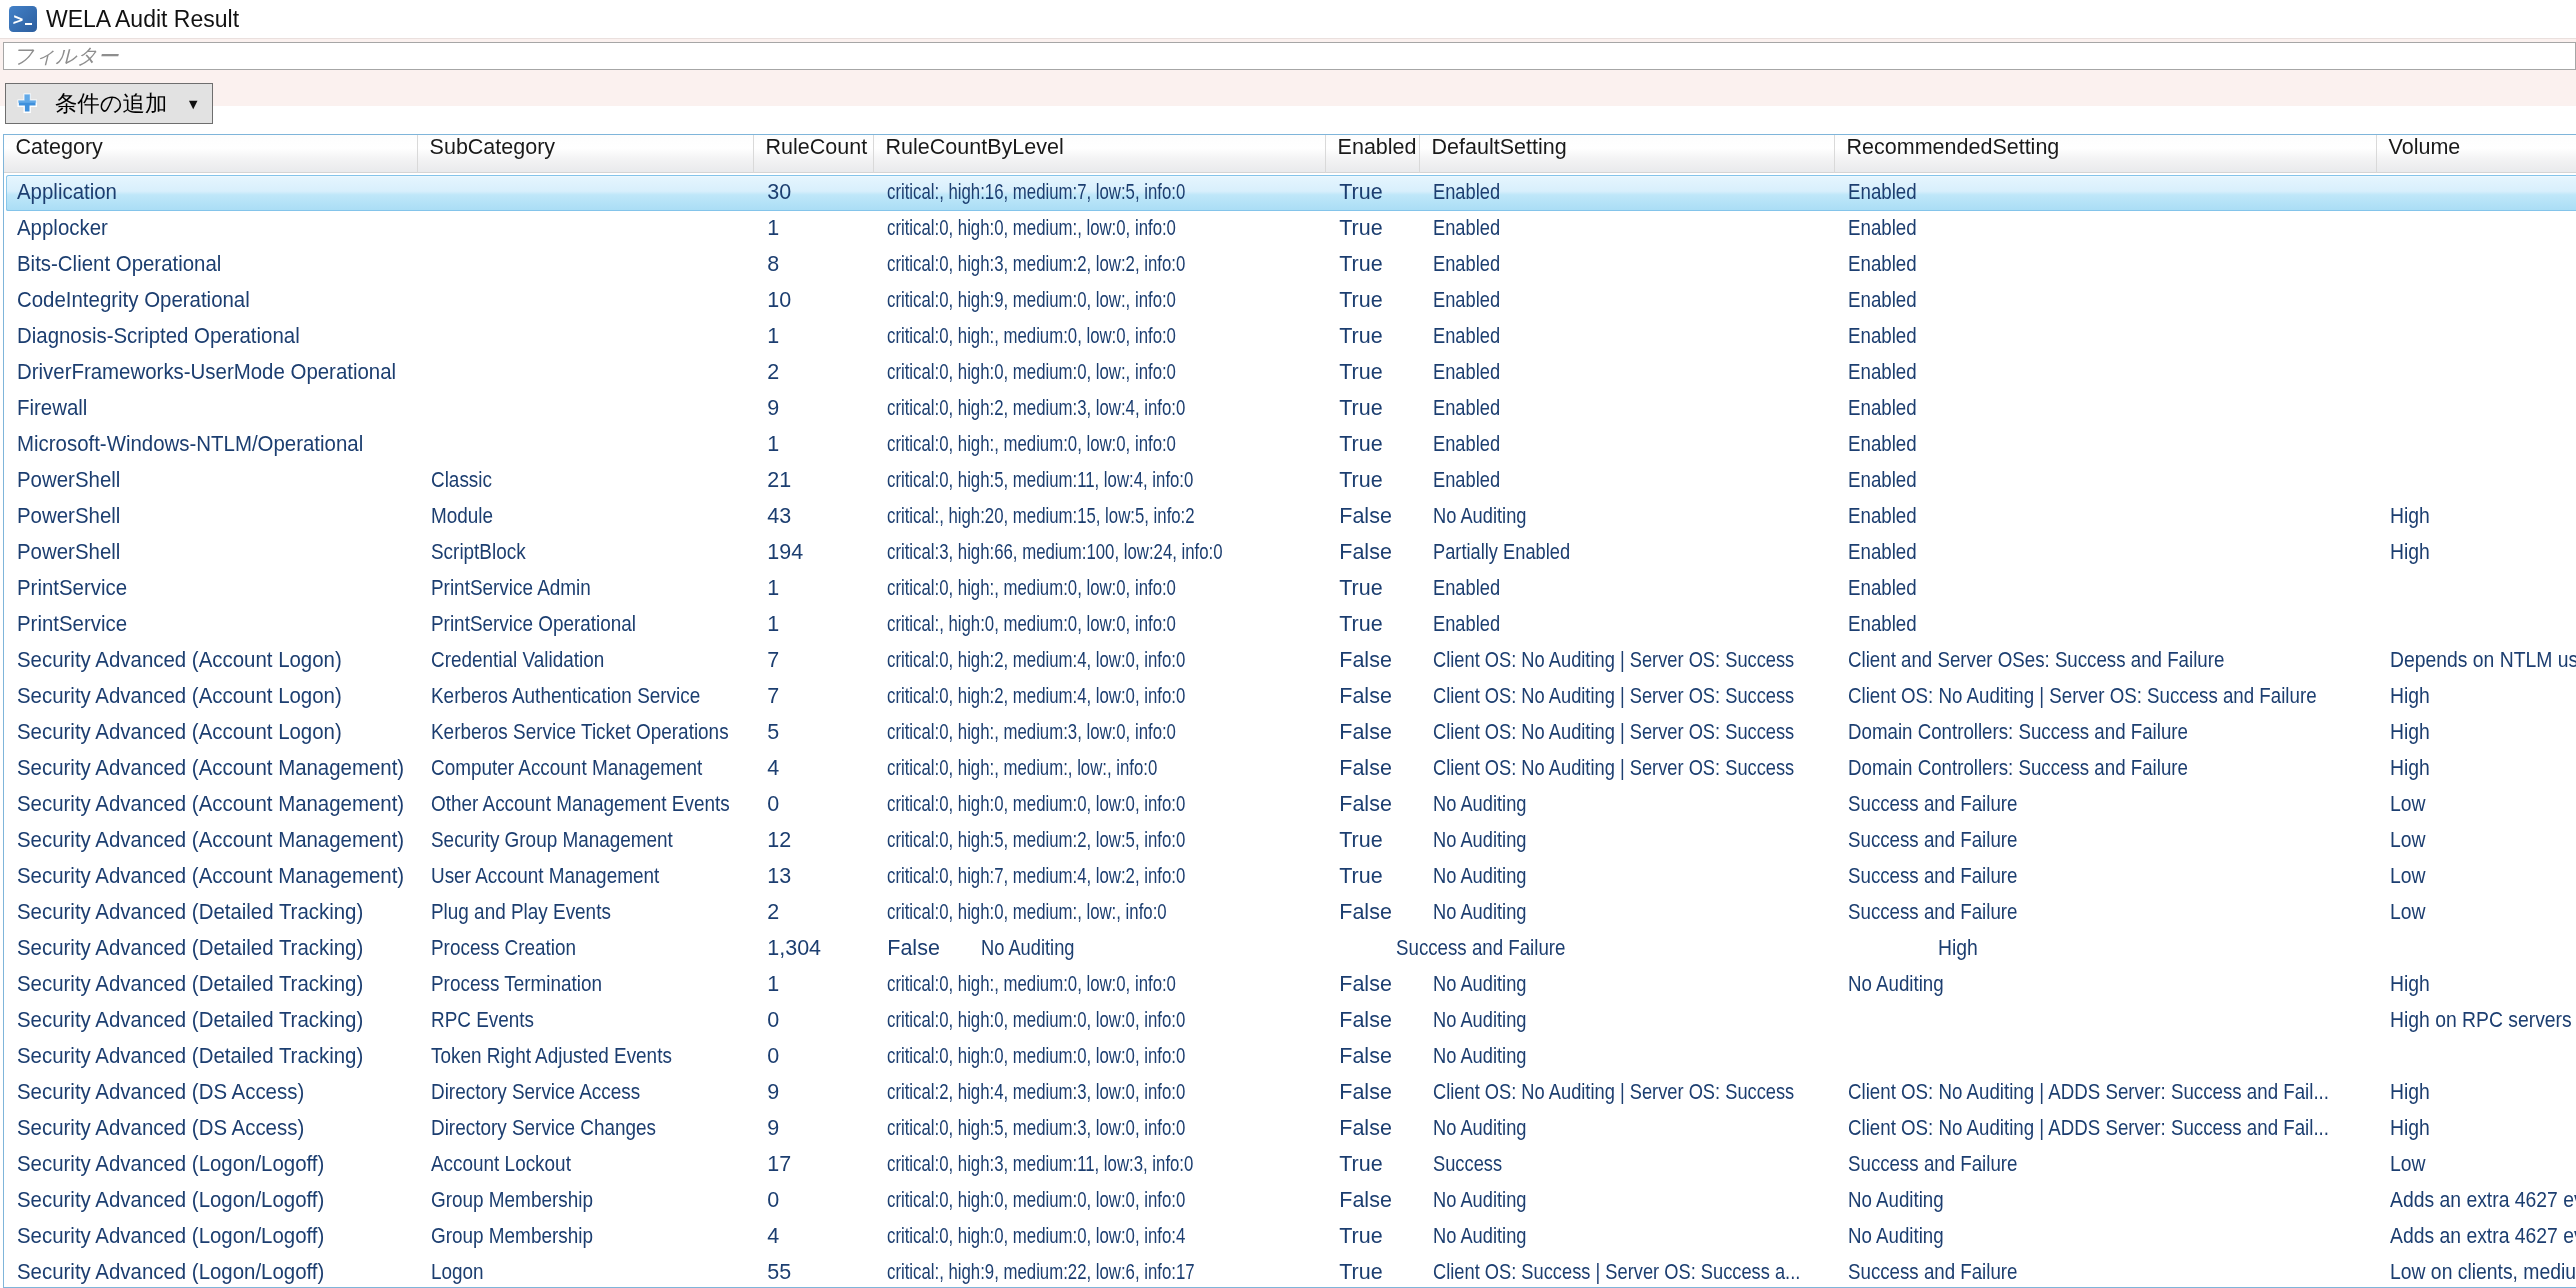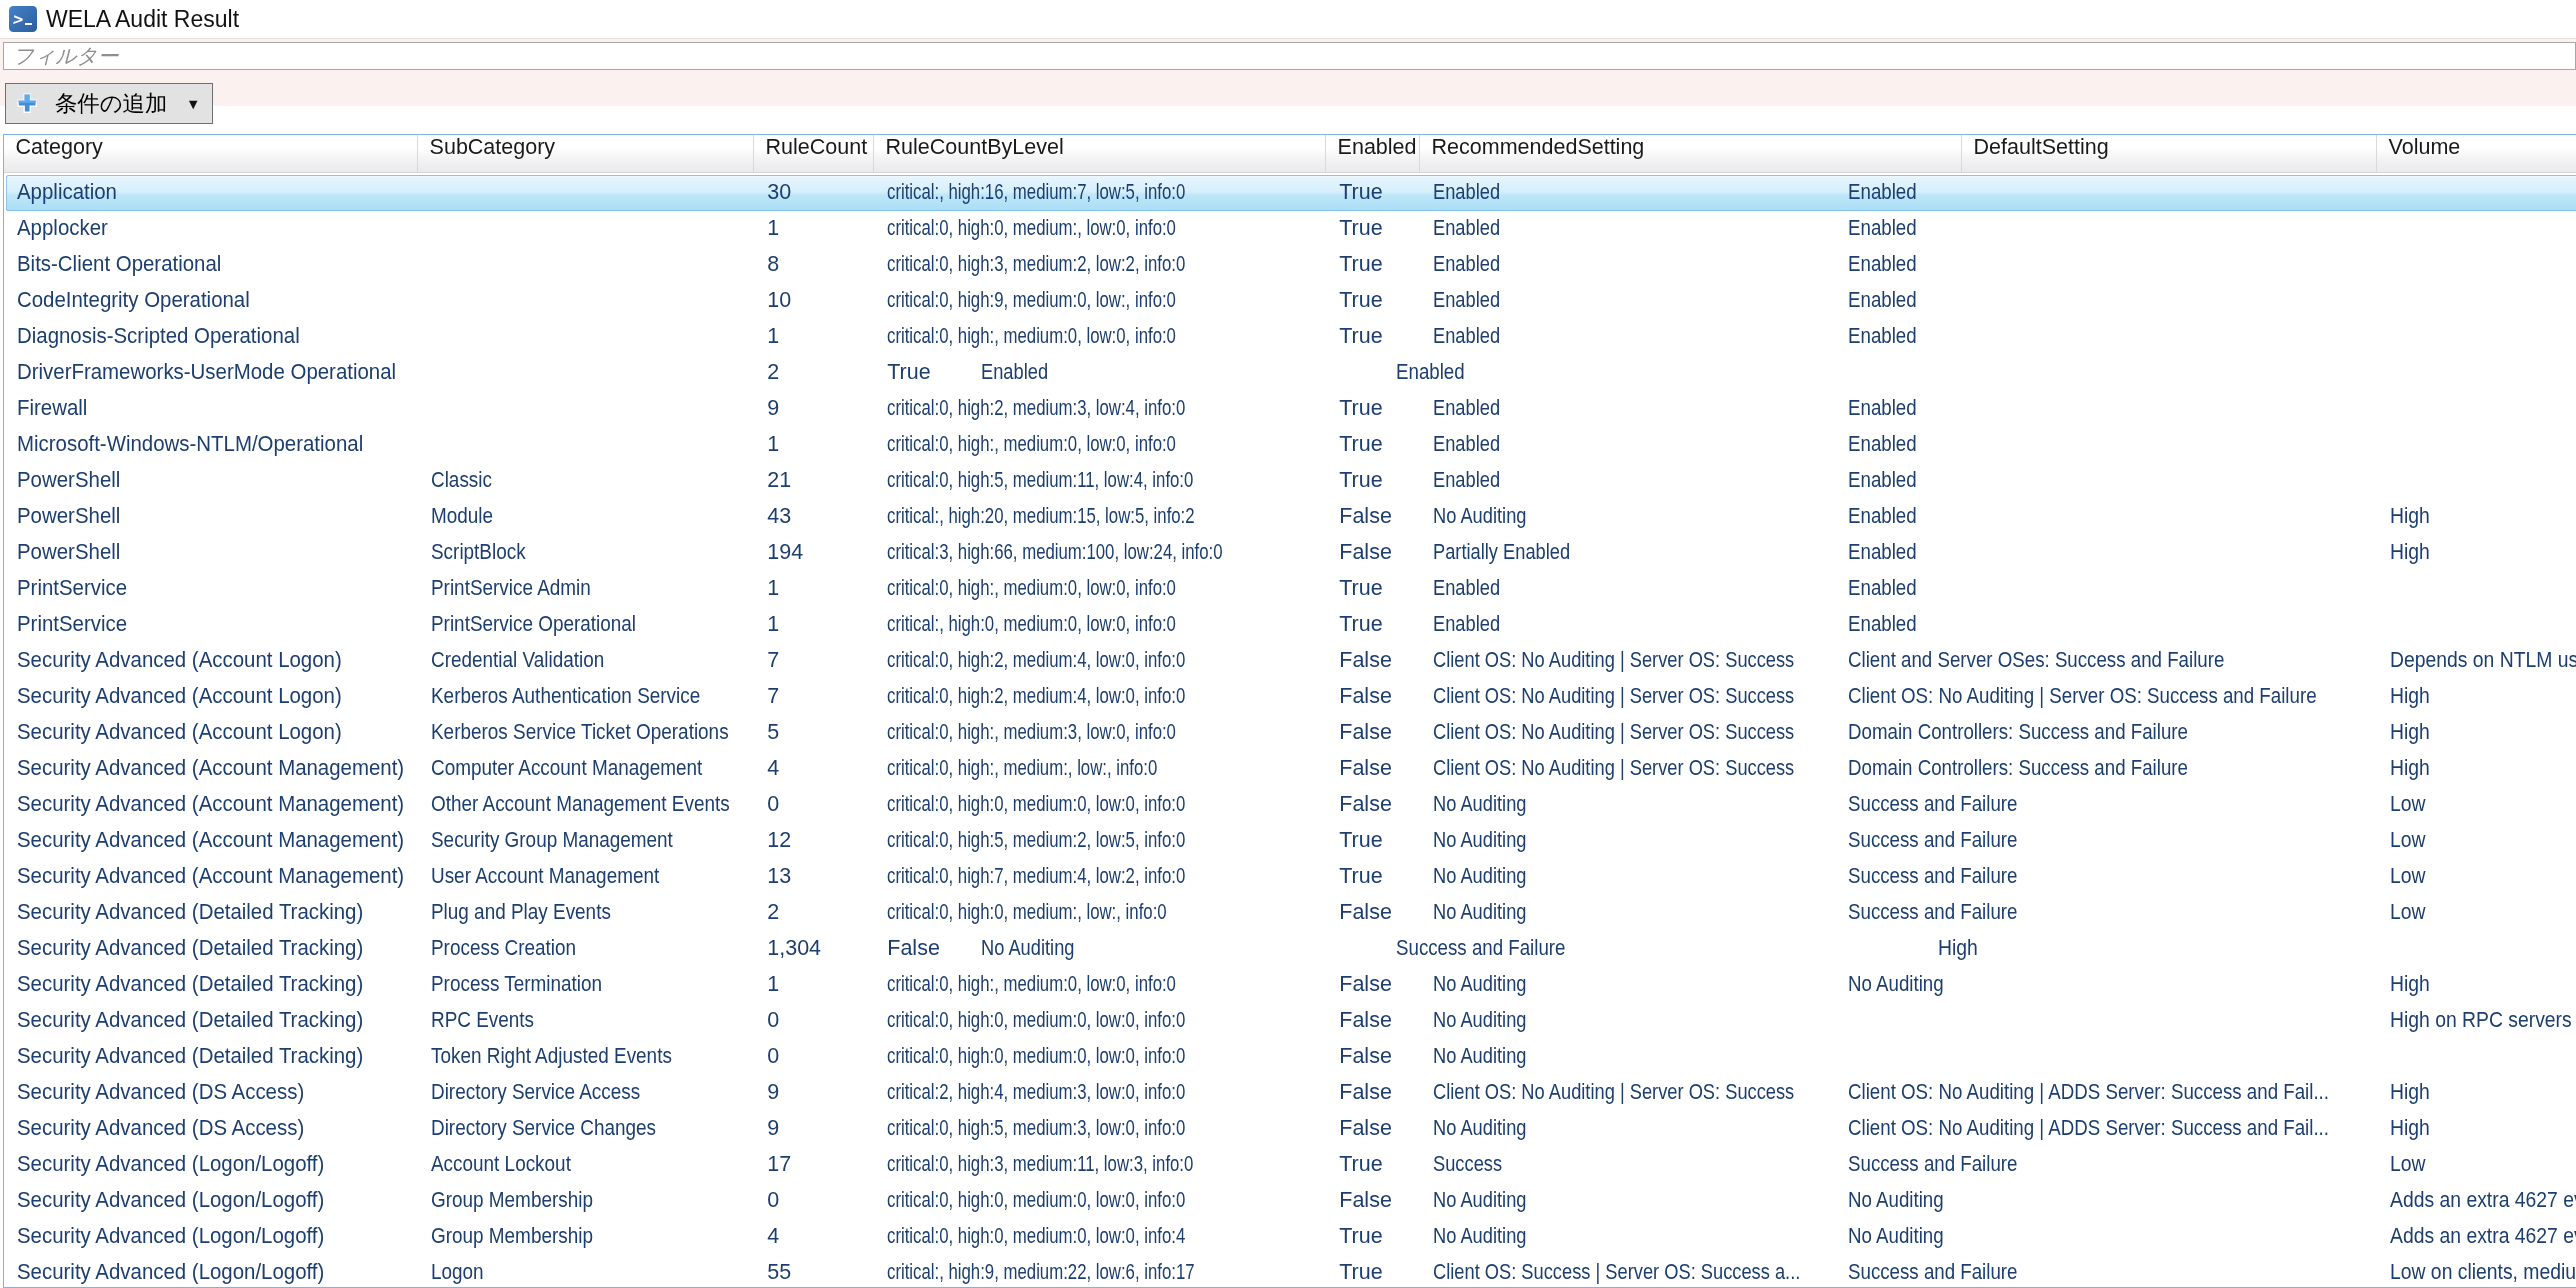--- a/index.html
+++ b/index.html
@@ -114,25 +114,25 @@
       </div>
       <div class="hcell col-rulecount">
         <span class="txt">RuleCount</span>
       </div>
       <div class="hcell col-rulecountbylevel">
         <span class="txt">RuleCountByLevel</span>
       </div>
       <div class="hcell col-enabled">
         <span class="txt">Enabled</span>
       </div>
+      <div class="hcell col-defaultsetting">
+        <span class="txt">DefaultSetting</span>
+      </div>
       <div class="hcell col-recommendedsetting">
         <span class="txt">RecommendedSetting</span>
-      </div>
-      <div class="hcell col-defaultsetting">
-        <span class="txt">DefaultSetting</span>
       </div>
       <div class="hcell col-volume">
         <span class="txt">Volume</span>
       </div>
     </div>
   <div class="tbody">
       <div class="trow selected">
         <div class="cell col-category">
           <span class="txt">Application</span>
         </div>
@@ -264,20 +264,23 @@
       </div>
       <div class="trow">
         <div class="cell col-category">
           <span class="txt">DriverFrameworks-UserMode Operational</span>
         </div>
         <div class="cell col-subcategory">
           <span class="txt"></span>
         </div>
         <div class="cell col-rulecount">
           <span class="txt">2</span>
+        </div>
+        <div class="cell col-rulecountbylevel">
+          <span class="txt">critical:0, high:0, medium:0, low:, info:0</span>
         </div>
         <div class="cell col-enabled">
           <span class="txt">True</span>
         </div>
         <div class="cell col-defaultsetting">
           <span class="txt">Enabled</span>
         </div>
         <div class="cell col-recommendedsetting">
           <span class="txt">Enabled</span>
         </div>

